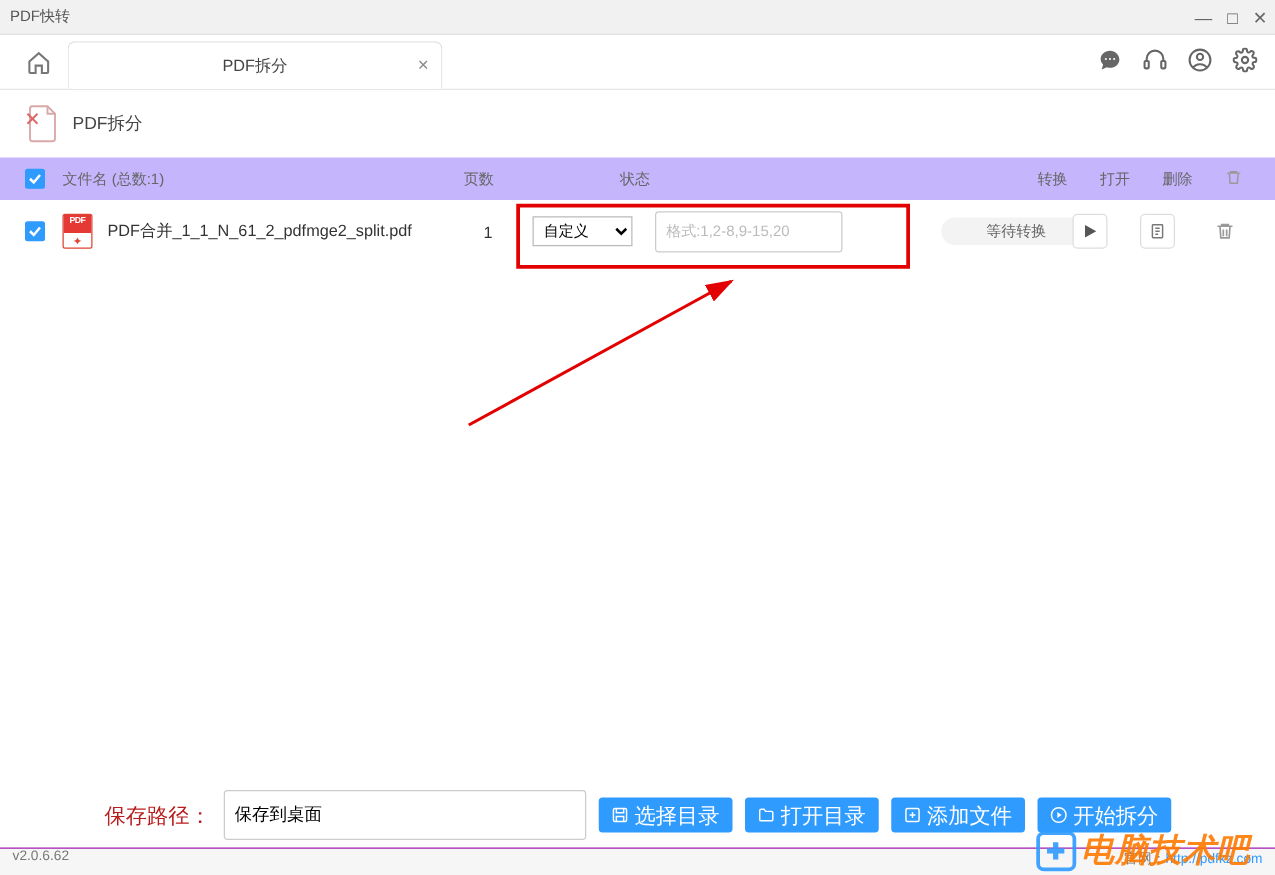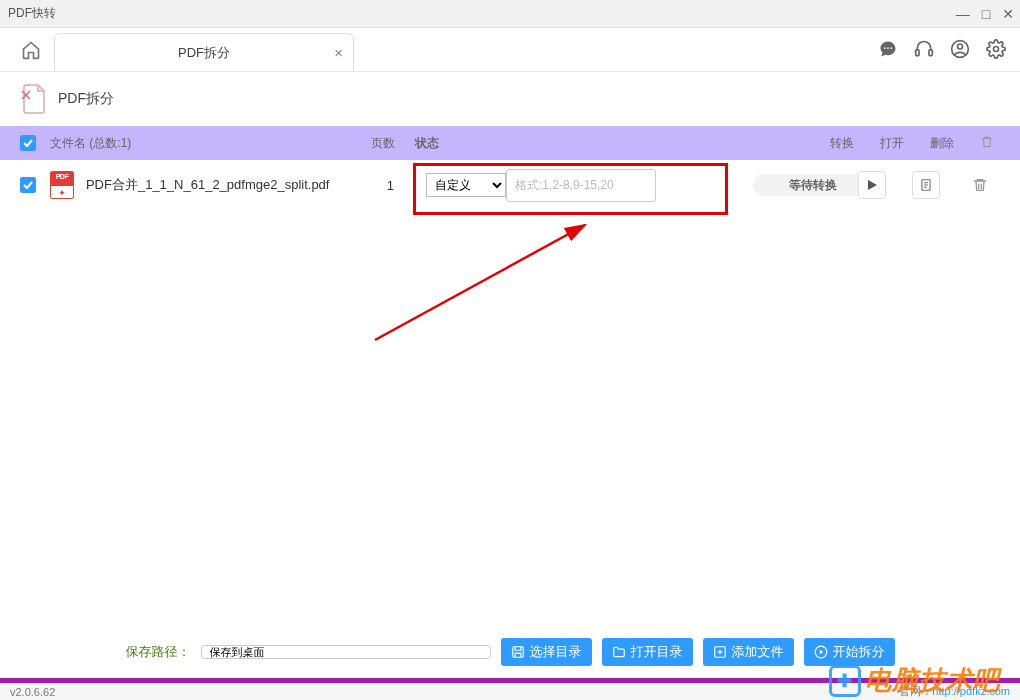--- a/index.html
+++ b/index.html
@@ -24,51 +24,51 @@
 
 .section { height: 54px; display: flex; align-items: center; padding: 0 20px; gap: 10px; }
 .section .label { font-size: 14px; color: #444; }
 
 
 .colhead { height: 34px; background: #c4b5fd; display: flex; align-items: center; font-size: 12px; color: #666; padding: 0 20px; }
 .col-check { width: 30px; display:flex; align-items:center; }
 .col-name  { width: 305px; }
 .col-pages { width: 60px; text-align: right; padding-right: 20px; }
 .col-split { width: 340px; text-align: center; }
-.col-status{ width: 105px; text-align: left; font-weight: bold; }
+.col-status{ width: 105px; text-align: right; }
 .col-actions{ flex:1; text-align: right; display:flex; justify-content:flex-end; gap:26px; padding-right:6px; }
 
 
 .row { height: 50px; display: flex; align-items: center; padding: 0 20px; font-size: 13px; color: #333; position: relative; }
 .chk { width: 16px; height: 16px; border: 1px solid #2f9bff; background: #2f9bff; display: inline-flex; align-items: center; justify-content: center; border-radius: 2px; }
 .chk svg { display:block; }
 .pdf-icon { width: 24px; height: 28px; background: linear-gradient(#e53935 0 55%, #fff 55% 100%); border: 1px solid #d43; border-radius: 2px; position: relative; margin-right: 12px; }
 .pdf-icon::before { content: "PDF"; position: absolute; top: 1px; left: 1px; right: 1px; font-size: 7px; color: #fff; text-align: center; font-weight: bold; letter-spacing: -0.5px; }
 .pdf-icon::after { content: "✦"; position: absolute; bottom: 0; left: 0; right: 0; font-size: 9px; color: #d43; text-align: center; }
 
 .sel { height: 24px; width: 80px; border: 1px solid #bbb; font-size: 12px; padding: 0 4px; background:#fff; }
 .range-input { height: 33px; width: 150px; border: 1px solid #ccc; border-radius: 3px; font-size: 12px; padding: 0 8px; color:#333; }
 .range-input::placeholder { color: #bbb; }
-.split-group { display:flex; align-items:center; justify-content:flex-start; padding-left: 12px; }
+.split-group { display:flex; gap: 18px; align-items:center; justify-content:flex-start; padding-left: 12px; }
 
 .status-pill { width: 120px; height: 22px; background: #f3f3f3; border-radius: 11px; display:flex; align-items:center; justify-content:center; font-size: 12px; color:#666; }
 
 .act-btn { width: 28px; height: 28px; border: 1px solid #ddd; border-radius: 4px; display:flex; align-items:center; justify-content:center; color:#666; cursor:pointer; background:#fff; }
 
 .highlight-box { position:absolute; border: 3px solid #e30000; pointer-events:none; }
 .arrow { position:absolute; pointer-events:none; }
 
 
 .footer { position:absolute; left:0; right:0; bottom: 24px; height: 48px; display:flex; align-items:center; justify-content:center; gap: 10px; }
-.path-label { font-size: 13px; color:#4d7c0f; }
-.path-input { width: 290px; height: 14px; border:1px solid #ccc; border-radius:3px; font-size:11px; padding:0 8px; }
-.blue-btn { height: 28px; padding: 0 10px; background:#2f9bff; color:#fff; border:none; border-radius:3px; font-size:13px; display:inline-flex; align-items:center; gap:5px; cursor:pointer; }
+.path-label { font-size: 17px; color:#b91c1c; }
+.path-input { width: 290px; height: 40px; border:1px solid #ccc; border-radius:3px; font-size:14px; padding:0 8px; }
+.blue-btn { height: 28px; padding: 0 10px; background:#2f9bff; color:#fff; border:none; border-radius:3px; font-size:17px; display:inline-flex; align-items:center; gap:5px; cursor:pointer; }
 .blue-btn svg { flex-shrink:0; }
 
-.statusbar { position:absolute; left:0; right:0; bottom:0; height:22px; background:#f6f6f7; border-top:5px solid #a21caf; display:flex; align-items:center; padding:0 10px; font-size:11px; color:#777;margin-top:24px; }
+.statusbar { position:absolute; left:0; right:0; bottom:0; height:22px; background:#f6f6f7; border-top:1px solid #a21caf; display:flex; padding:0 10px; font-size:11px; color:#777;margin-top:24px; }
 .statusbar .right { margin-left:auto; font-size:11px; }
 .statusbar .right a { color:#2f9bff; text-decoration:none; }
 
 .watermark { position:absolute; right: 20px; bottom: 2px; font-size: 26px; font-weight: bold; font-style: italic; color: #ff7a00; opacity: 0.9; letter-spacing: 1px; pointer-events:none; display:flex; align-items:center; gap:4px; }
 .watermark .wm-icon { width:32px; height:32px; border:3px solid #2f9bff; border-radius:6px; display:inline-flex; align-items:center; justify-content:center; color:#2f9bff; font-size:18px; font-style:normal; }
 
 .trash-head { color:#999; }
 </style>
 </head>
 <body>

